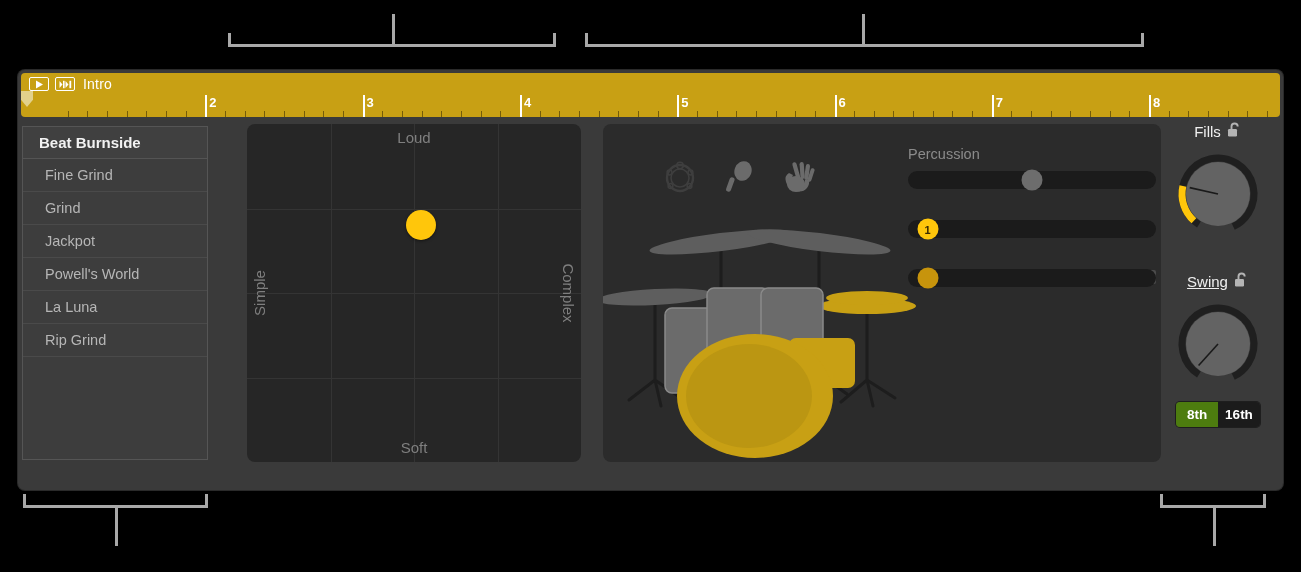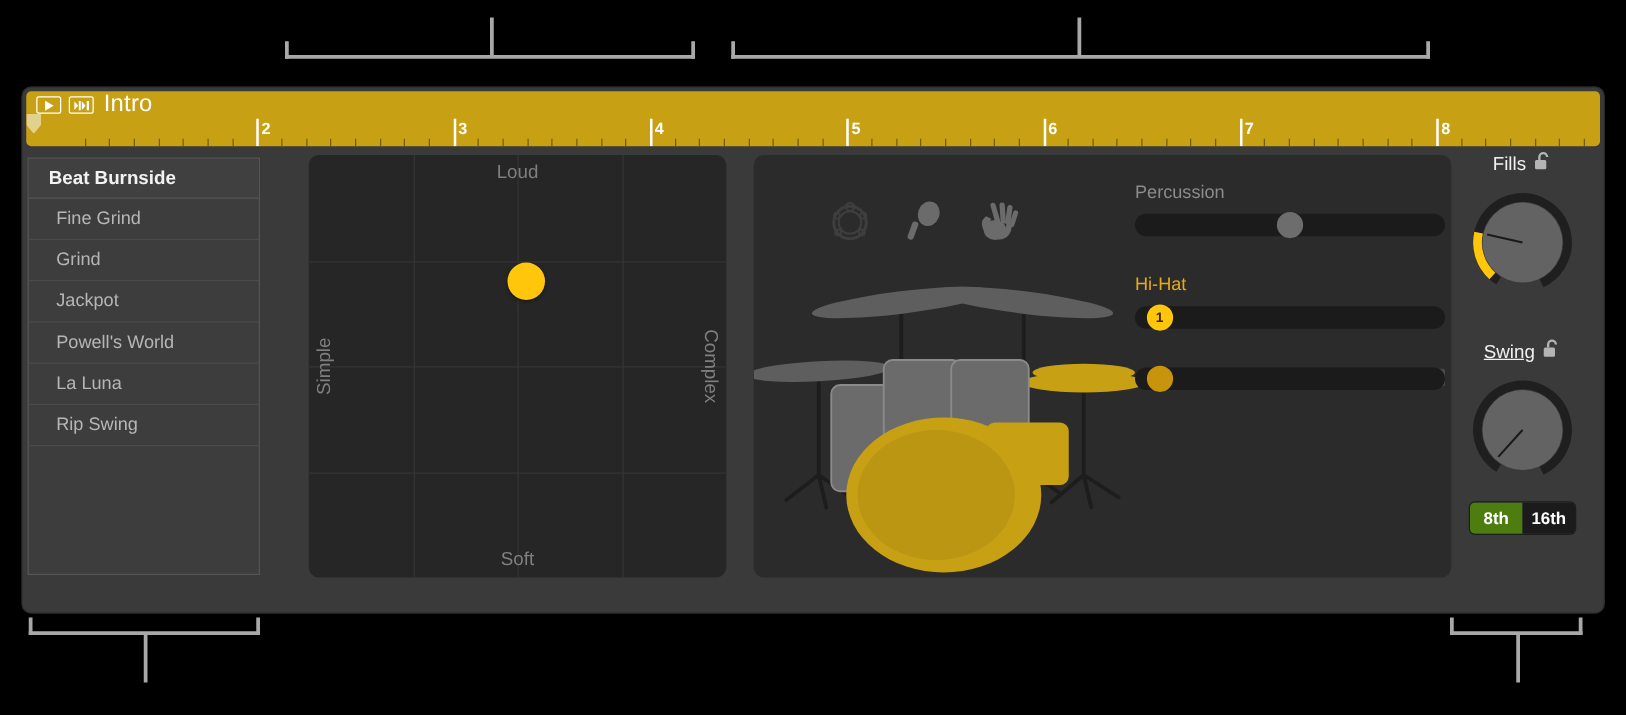--- a/index.html
+++ b/index.html
@@ -60,21 +60,21 @@
   }
   .ricon {
     width: 20px; height: 14px;
     border: 1.5px solid #ffffff;
     border-radius: 2px;
     display: flex; align-items: center; justify-content: center;
     box-sizing: border-box;
   }
   .ricon svg { display: block; }
   #region-name {
-    color: #ffffff; font-size: 19px; letter-spacing: .2px;
+    color: #ffffff; font-size: 14px; letter-spacing: .2px;
     margin-left: 2px;
   }
   #ruler {
     position: absolute; left: 0; right: 0; top: 22px; height: 22px;
   }
   .tick-major {
     position: absolute; top: 0; width: 2px; height: 22px; background: #ffffff;
   }
   .tick-minor {
     position: absolute; bottom: 0; width: 1px; height: 6px; background: rgba(90,70,5,.75);
@@ -348,21 +348,21 @@
     <div id="body">
 
       <div id="presets">
         <div class="preset-head">Beat Burnside</div>
         <div id="preset-items">
             <div class="preset-item">Fine Grind</div>
             <div class="preset-item">Grind</div>
             <div class="preset-item">Jackpot</div>
             <div class="preset-item">Powell's World</div>
             <div class="preset-item">La Luna</div>
-            <div class="preset-item">Rip Swing</div>
+            <div class="preset-item">Rip Grind</div>
           </div>
       </div>
 
       <div id="xypad">
         <div id="xygrid">
           <div class="gl-v" style="left:25%"></div>
           <div class="gl-v" style="left:50%"></div>
           <div class="gl-v" style="left:75%"></div>
           <div class="gl-h" style="top:25%"></div>
           <div class="gl-h" style="top:50%"></div>
@@ -441,21 +441,20 @@
         </div>
 
         <div id="sliders">
             <div class="slider-group">
               <span class="slider-label dim">Percussion</span>
               <div class="track">
                 <div class="knobdot grey" style="left: calc(50% + 0px);"></div>
               </div>
             </div>
             <div class="slider-group">
-              <span class="slider-label hot">Hi-Hat</span>
               <div class="track">
                 <div class="knobdot gold" style="left: calc(4% + 9.66px);">1</div>
               </div>
             </div>
             <div class="slider-group">
               <div class="follow-wrap">
                 <span class="follow-label">Follow</span>
                 <span class="follow-box"></span>
               </div>
               <div class="track">

